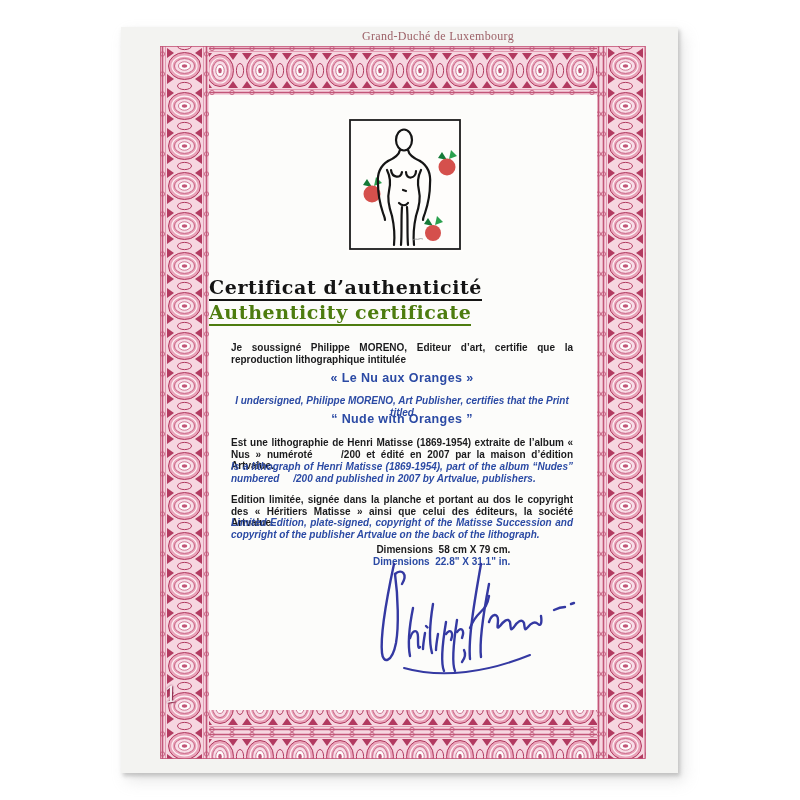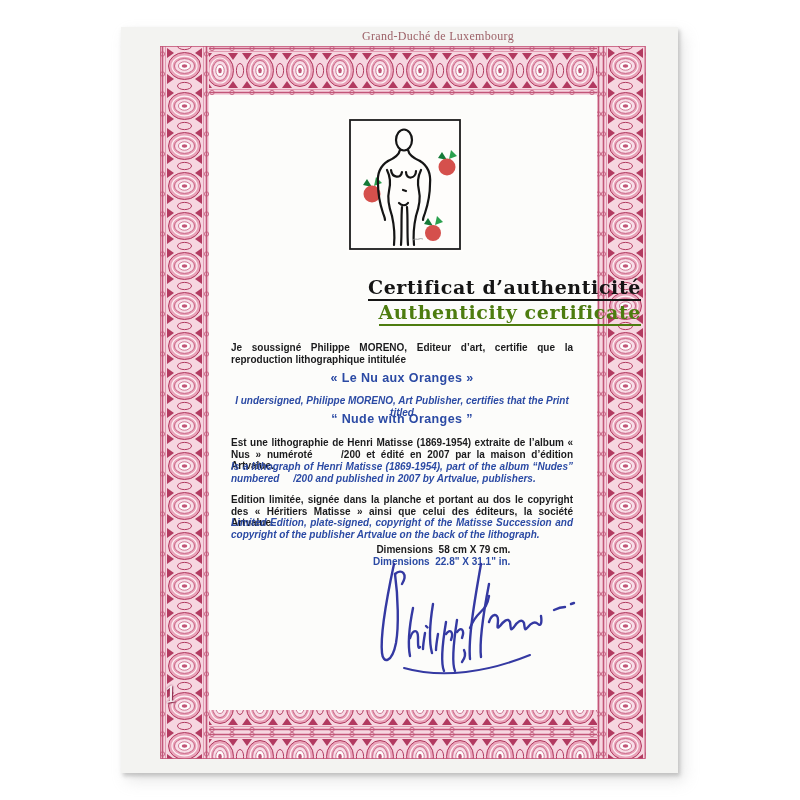--- a/index.html
+++ b/index.html
@@ -6,21 +6,21 @@
   body{width:800px;height:800px;background:#fefefe;font-family:"Liberation Sans",sans-serif;overflow:hidden;}
   .stage{position:relative;width:800px;height:800px;background:#ffffff;}
   .sheet{position:absolute;left:121px;top:27px;width:557px;height:746px;background:#f3f3f1;
          box-shadow:2px 3px 4px rgba(140,140,140,.45),6px 8px 14px rgba(180,180,180,.30);}
   .country{position:absolute;left:202px;top:2px;width:230px;text-align:center;
            font-family:"Liberation Serif",serif;font-size:12px;color:#9d6168;letter-spacing:.3px;}
   .frame{position:absolute;left:39px;top:19px;}
   .platemark{position:absolute;left:43px;top:655px;font-family:"DejaVu Serif",serif;font-style:italic;
              font-size:22px;color:#f6ecf0;text-shadow:0 0 2px #8c2a4c,1px 1px 1px #8c2a4c;transform:rotate(-10deg);}
   .artwork{position:absolute;left:226px;top:90px;width:116px;height:135px;}
-  .title-fr,.title-en{position:absolute;left:88px;width:432px;text-align:right;margin:0;
+  .title-fr,.title-en{position:absolute;left:88px;width:432px;text-align:left;margin:0;
       font-family:"DejaVu Serif",serif;font-weight:bold;letter-spacing:.6px;}
   .title-fr{top:249px;font-size:19px;color:#141414;}
   .title-en{top:274px;font-size:19px;color:#4d7c0f;}
   .title-fr span,.title-en span{display:inline-block;border-bottom:2px solid currentColor;padding-bottom:1px;}
   .col{position:absolute;left:110px;width:342px;margin:0;font-size:10px;line-height:11.5px;font-weight:bold;}
   .just{text-align:justify;}
   .ctr{text-align:center;}
   .fr{color:#1b1b1d;}
   .en{color:#2b4aa4;font-style:italic;}
   .worktitle{font-size:12.5px;letter-spacing:.4px;color:#2b4aa4;font-weight:bold;}

